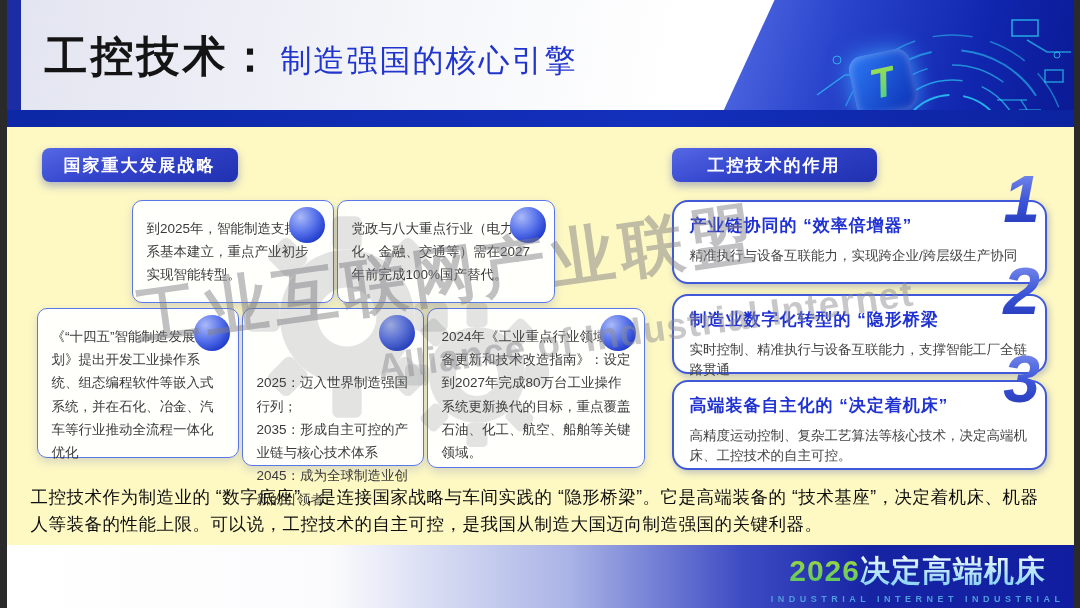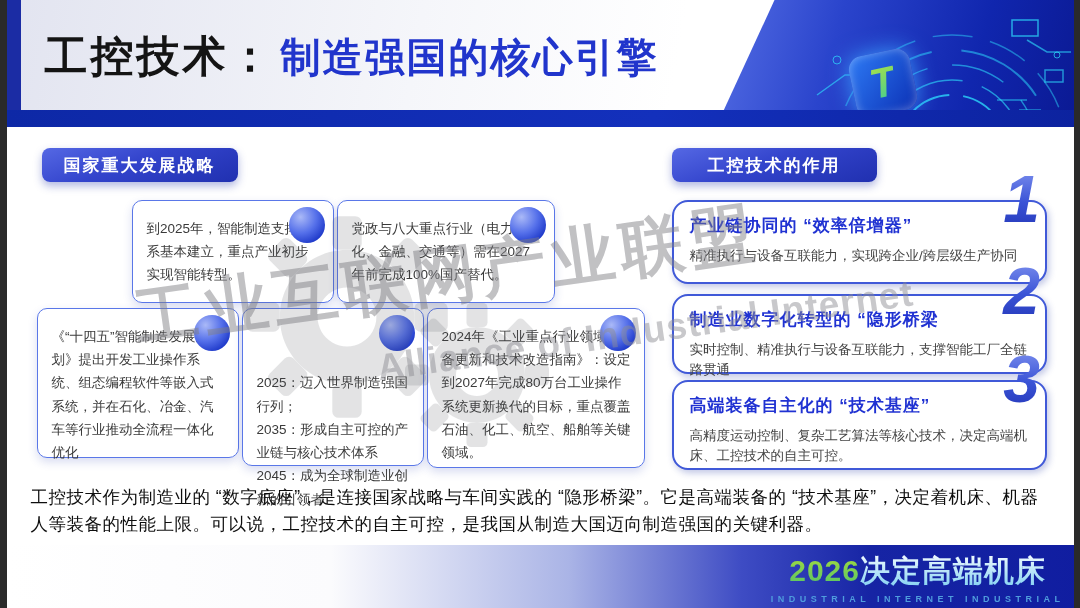--- a/index.html
+++ b/index.html
@@ -1,26 +1,26 @@
 <!DOCTYPE html>
 <html><head>
 <meta charset="utf-8">
 <style>
   * { margin:0; padding:0; box-sizing:border-box; }
   html,body { background:#2a2a2a; }
   body { font-family:"Liberation Sans","DejaVu Sans",sans-serif; }
-  .slide { position:relative; width:1067px; height:608px; background:#ffffff; overflow:hidden; margin:0 auto; }
+  .slide { position:relative; width:1067px; height:608px; background:#fef9c3; overflow:hidden; margin:0 auto; }
 
   
   .header { position:absolute; left:0; top:0; width:1080px; height:110px;
     background:linear-gradient(100deg,#e2e4f0 0%,#f5f6fa 38%,#ffffff 62%); }
   .accent-bar { position:absolute; left:0; top:0; width:14px; height:110px; background:#1b2ca4; }
   .title-row { position:absolute; left:38px; top:28px; display:flex; align-items:baseline; white-space:nowrap; z-index:3; }
   .page-title { font-size:43px; font-weight:800; color:#141414; letter-spacing:3px; }
-  .page-subtitle { font-size:40px; font-weight:700; color:#2135cc; margin-left:6px; letter-spacing:2px; }
+  .page-subtitle { font-size:31px; font-weight:400; color:#2135cc; margin-left:6px; letter-spacing:2px; }
 
   
   .tech-graphic { position:absolute; left:690px; top:0; width:390px; height:127px;
     clip-path:polygon(20% 0,100% 0,100% 100%,5% 100%);
     background:linear-gradient(105deg,#5b74e8 0%,#2a44cc 35%,#1026ae 70%,#0a1890 100%); }
   .tech-graphic svg { position:absolute; left:0; top:0; }
   .t-badge { position:absolute; left:155px; top:52px; width:62px; height:62px; border-radius:14px;
     background:linear-gradient(135deg,#2e7bf5,#0b2fb4);
     box-shadow:0 0 22px rgba(60,160,255,.9), inset 0 0 10px rgba(255,255,255,.35);
     transform:rotate(-12deg); display:flex; align-items:center; justify-content:center; }
@@ -153,21 +153,21 @@
   </div>
 
   <div class="role-num num-2">2</div>
   <div class="role-card role-2">
     <div class="role-title">制造业数字化转型的 “隐形桥梁</div>
     <div class="role-body">实时控制、精准执行与设备互联能力，支撑智能工厂全链路贯通</div>
   </div>
 
   <div class="role-num num-3">3</div>
   <div class="role-card role-3">
-    <div class="role-title">高端装备自主化的 “技术基座”</div>
+    <div class="role-title">高端装备自主化的 “决定着机床”</div>
     <div class="role-body">高精度运动控制、复杂工艺算法等核心技术，决定高端机床、工控技术的自主可控。</div>
   </div>
 
   <svg class="gear gear-1" width="210" height="210" viewBox="0 0 100 100">
     <g fill="#55585e">
       <rect x="43" y="2" width="14" height="16" rx="3"></rect>
       <rect x="43" y="2" width="14" height="16" rx="3" transform="rotate(45 50 50)"></rect>
       <rect x="43" y="2" width="14" height="16" rx="3" transform="rotate(90 50 50)"></rect>
       <rect x="43" y="2" width="14" height="16" rx="3" transform="rotate(135 50 50)"></rect>
       <rect x="43" y="2" width="14" height="16" rx="3" transform="rotate(180 50 50)"></rect>

